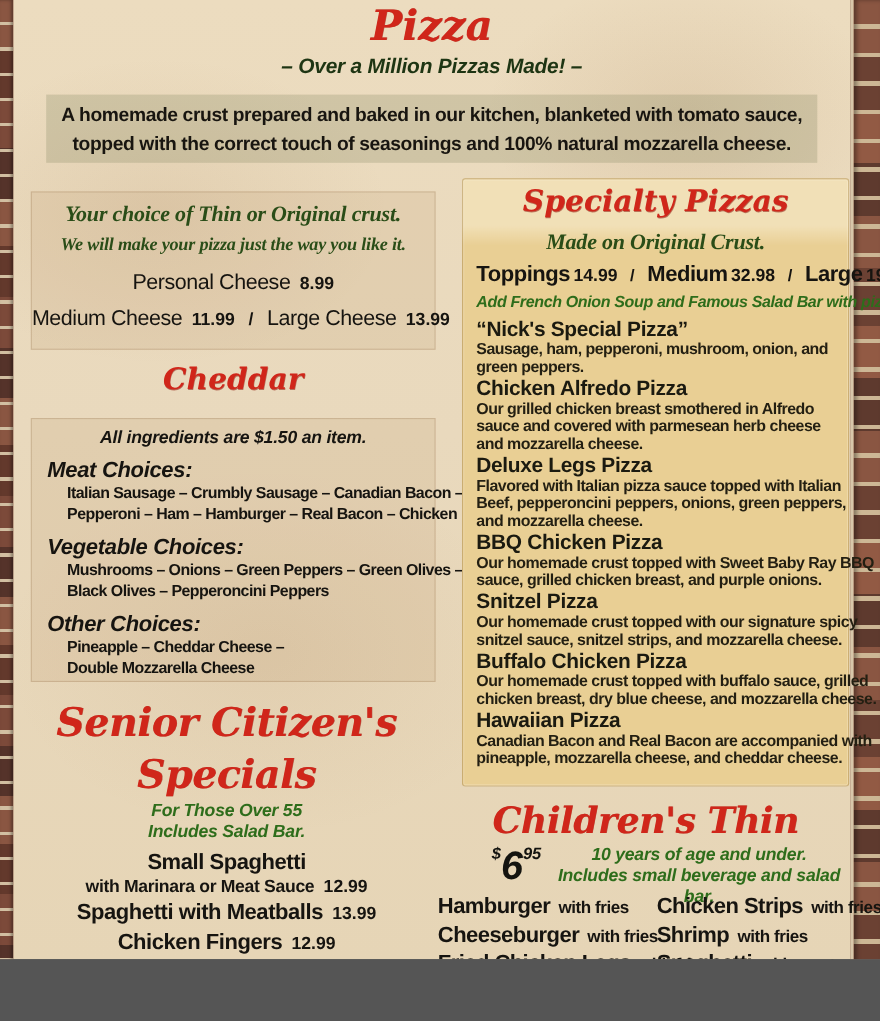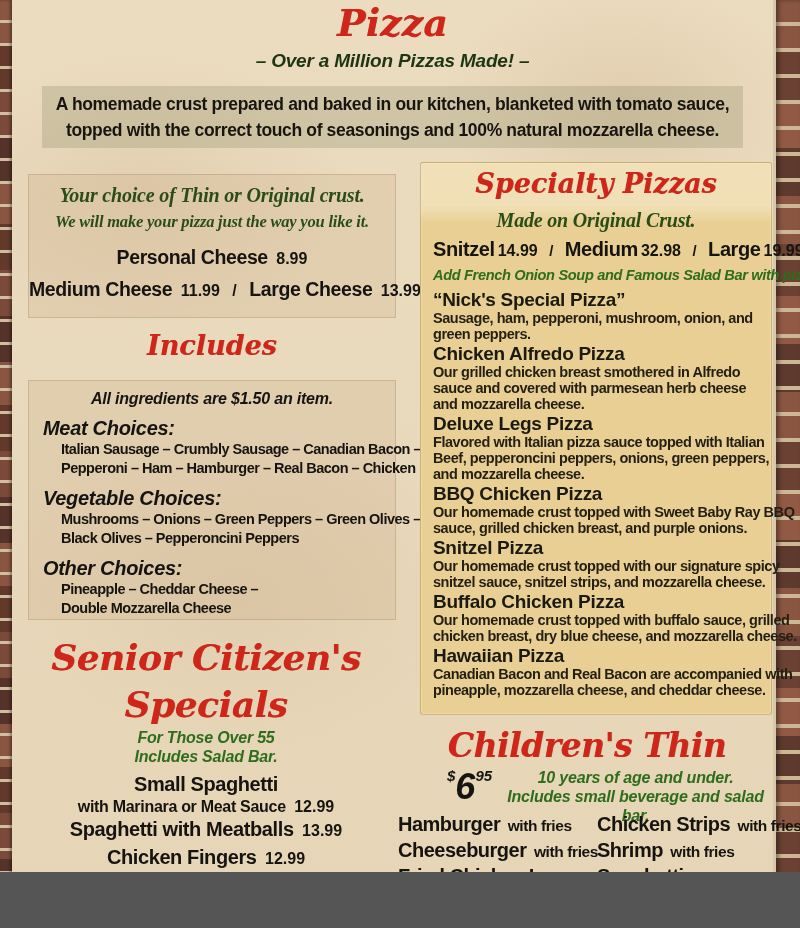--- a/index.html
+++ b/index.html
@@ -48,21 +48,21 @@
 
   
   .crust-box {
     position:absolute; left:28px; top:174px; width:368px; height:144px; text-align:center;
     background:rgba(186,148,108,0.16); border:1px solid rgba(140,105,65,0.25);
   }
   .crust-box .h1 { font-size:20px; margin-top:9px; letter-spacing:-0.2px; }
   .crust-box .h2 { font-size:16.5px; margin-top:5px; letter-spacing:-0.2px; }
   .price-lines { margin-top:10px; }
   .price-line { line-height:31px; white-space:nowrap; }
-  .item-name { font-size:19.5px; font-weight:bold; letter-spacing:-0.4px; }
+  .item-name { font-size:19.5px; font-weight:normal; letter-spacing:-0.4px; }
   .item-price { font-size:16px; font-weight:bold; margin-left:4px; }
   .slash { font-size:16px; font-weight:bold; margin:0 8px; }
 
   .toppings-heading { position:absolute; left:28px; top:330px; width:368px; text-align:center; font-size:27px; line-height:32px; }
   .toppings-box {
     position:absolute; left:28px; top:380px; width:368px; height:240px;
     background:rgba(186,148,108,0.16); border:1px solid rgba(140,105,65,0.25);
   }
   .toppings-note { text-align:center; font-size:16px; font-weight:bold; font-style:italic; margin-top:9px; letter-spacing:-0.2px; }
   .topping-group { padding-left:14px; margin-top:9px; }
@@ -151,21 +151,21 @@
       <div class="price-line">
         <span class="item-name">Medium Cheese</span>
         <span class="item-price">11.99</span>
         <span class="slash">/</span>
         <span class="item-name">Large Cheese</span>
         <span class="item-price">13.99</span>
       </div>
     </div>
   </div>
 
-  <div class="toppings-heading script-red">Includes</div>
+  <div class="toppings-heading script-red">Cheddar</div>
   <div class="toppings-box">
     <div class="toppings-note">All ingredients are $1.50 an item.</div>
     <div class="topping-group">
       <div class="group-label">Meat Choices:</div>
       <div class="topping-line">Italian Sausage – Crumbly Sausage – Canadian Bacon –</div>
       <div class="topping-line">Pepperoni – Ham – Hamburger – Real Bacon – Chicken</div>
     </div>
     <div class="topping-group">
       <div class="group-label">Vegetable Choices:</div>
       <div class="topping-line">Mushrooms – Onions – Green Peppers – Green Olives –</div>
@@ -204,21 +204,21 @@
         <span class="senior-item-name">Chopped Steak</span>
         <span class="item-price">13.99</span>
       </div>
     </div>
   </div>
 
   <div class="specialty-box">
     <div class="specialty-heading script-red">Specialty Pizzas</div>
     <div class="specialty-sub green-serif">Made on Original Crust.</div>
     <div class="sizes-row">
-      <span class="size-name">Snitzel</span><span class="size-price">14.99</span>
+      <span class="size-name">Toppings</span><span class="size-price">14.99</span>
       <span class="size-slash">/</span>
       <span class="size-name">Medium</span><span class="size-price">32.98</span>
       <span class="size-slash">/</span>
       <span class="size-name">Large</span><span class="size-price">19.99</span>
     </div>
     <div class="addon green-sans">Add French Onion Soup and Famous Salad Bar with pizza $4.99</div>
     <div class="pz-entries">
       <div class="pz-entry">
         <div class="pz-name">“Nick's Special Pizza”</div>
         <div class="pz-line">Sausage, ham, pepperoni, mushroom, onion, and</div>

